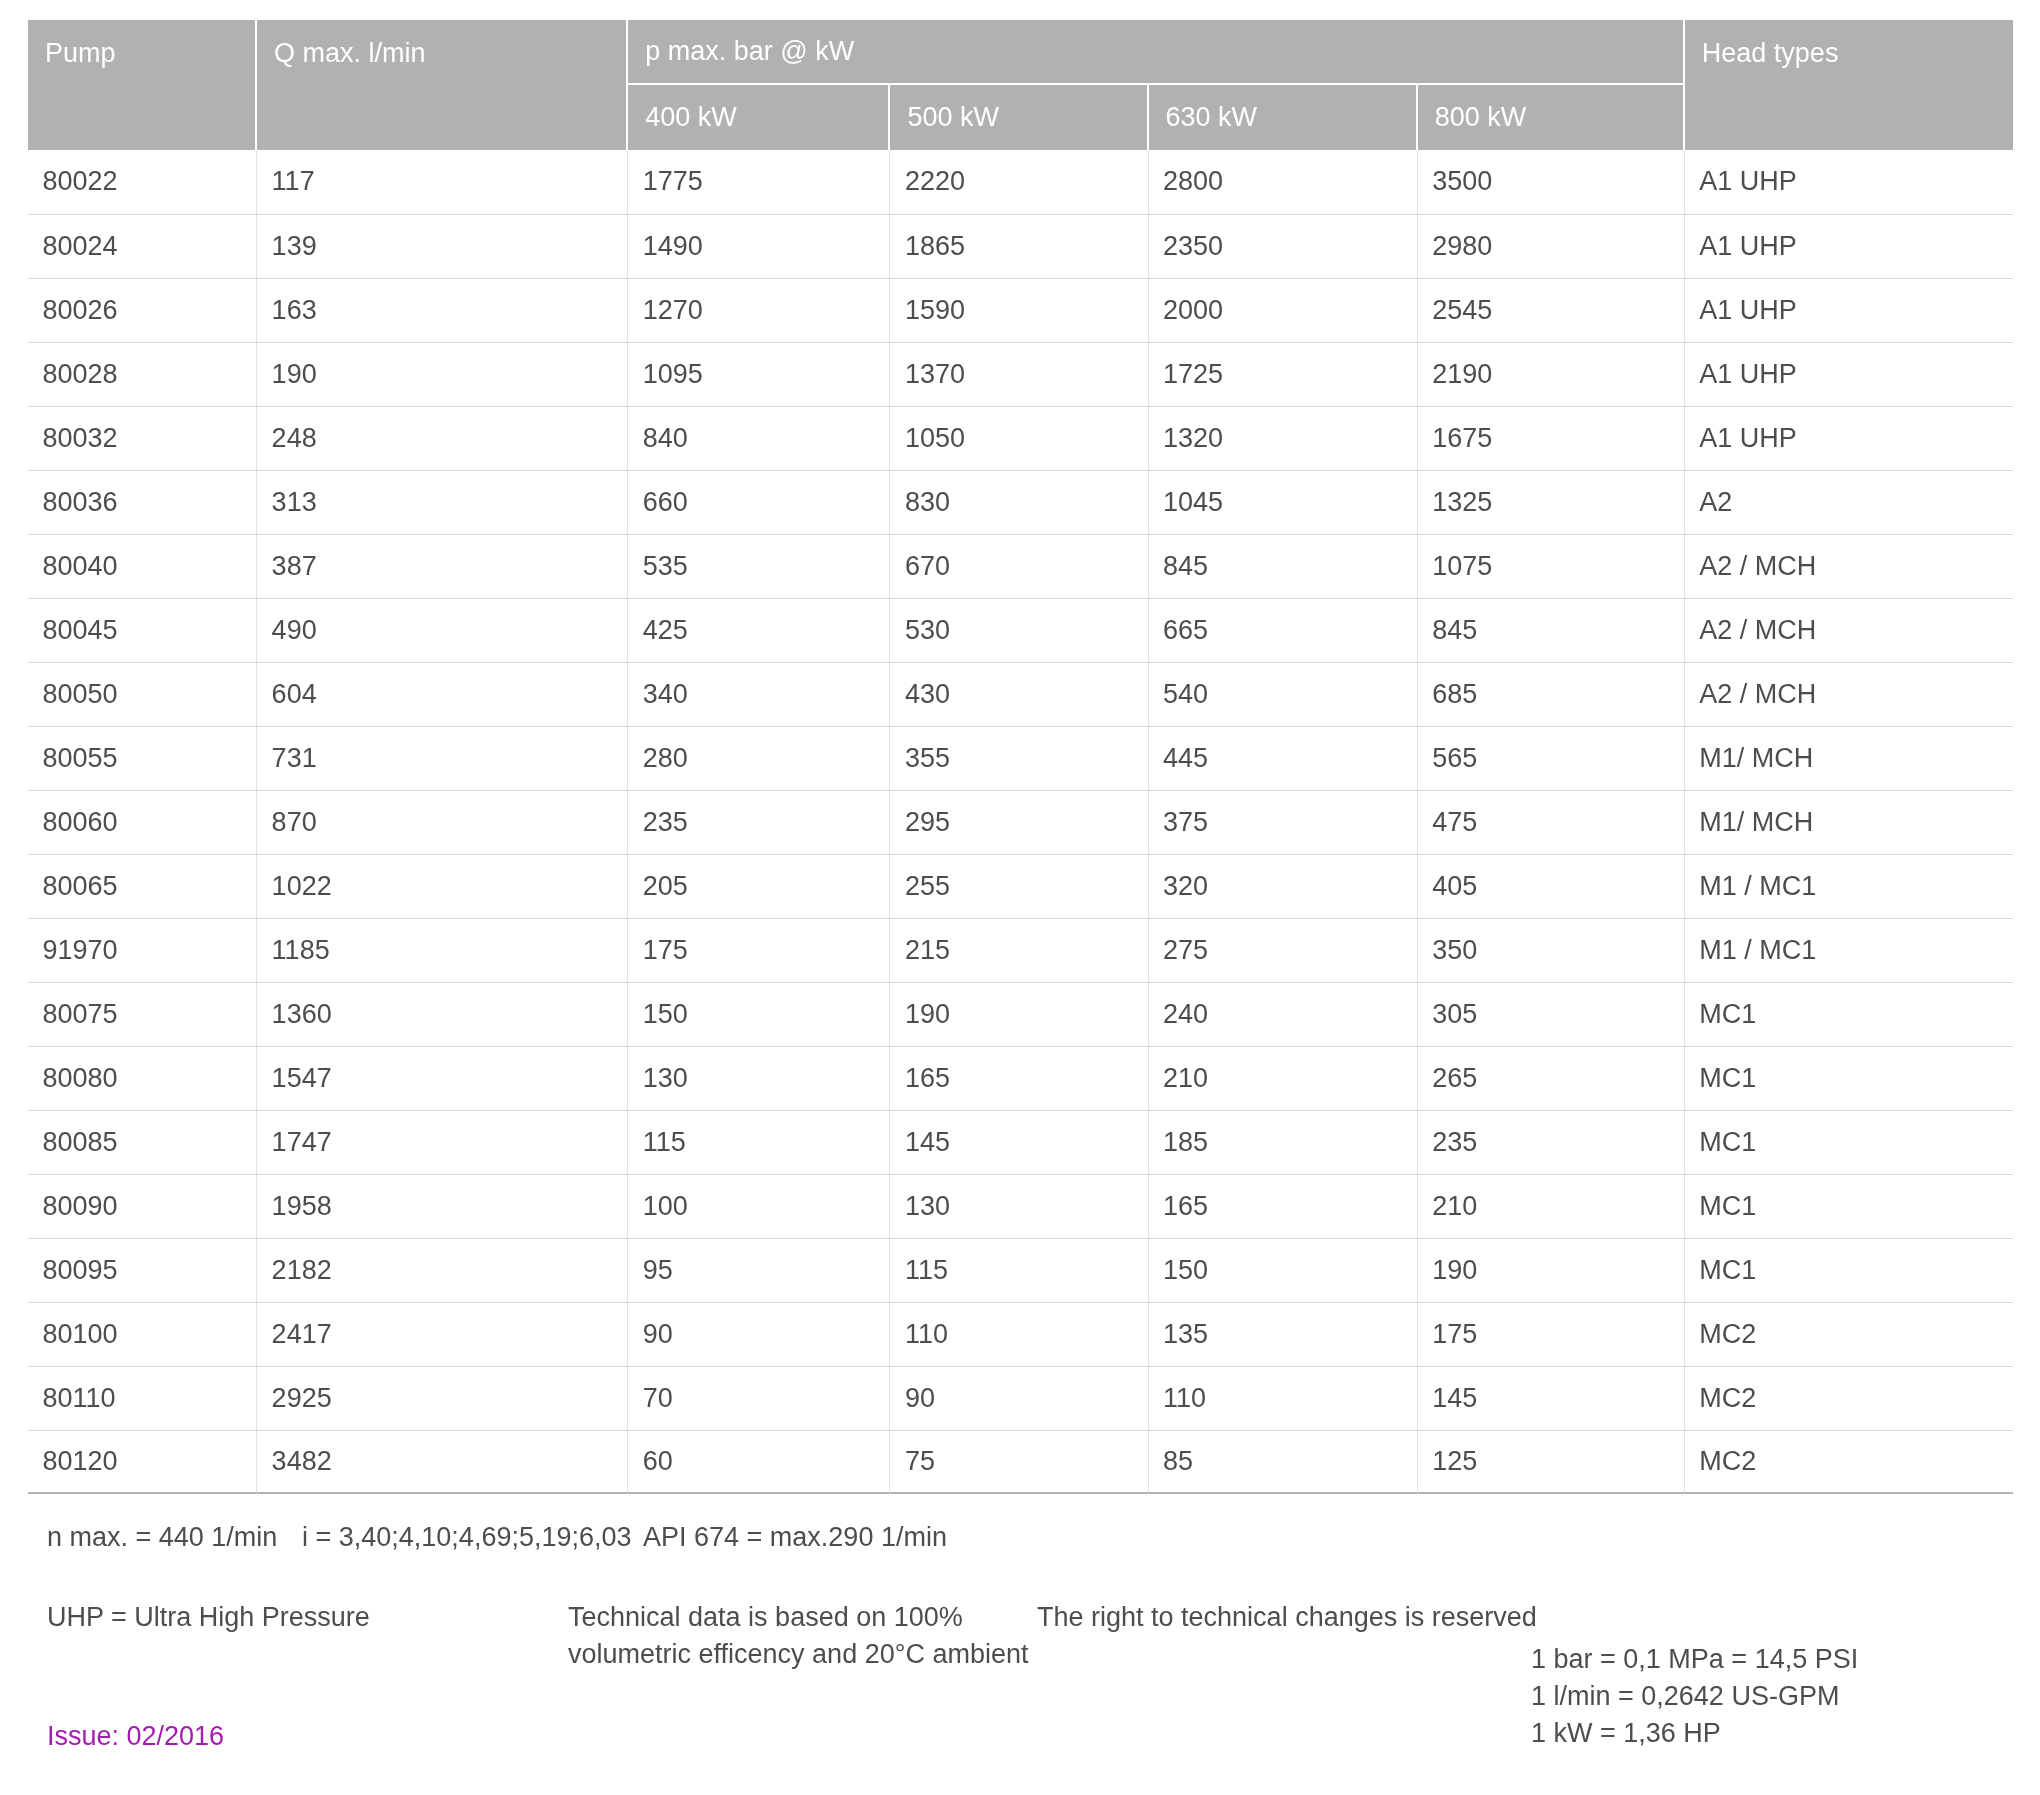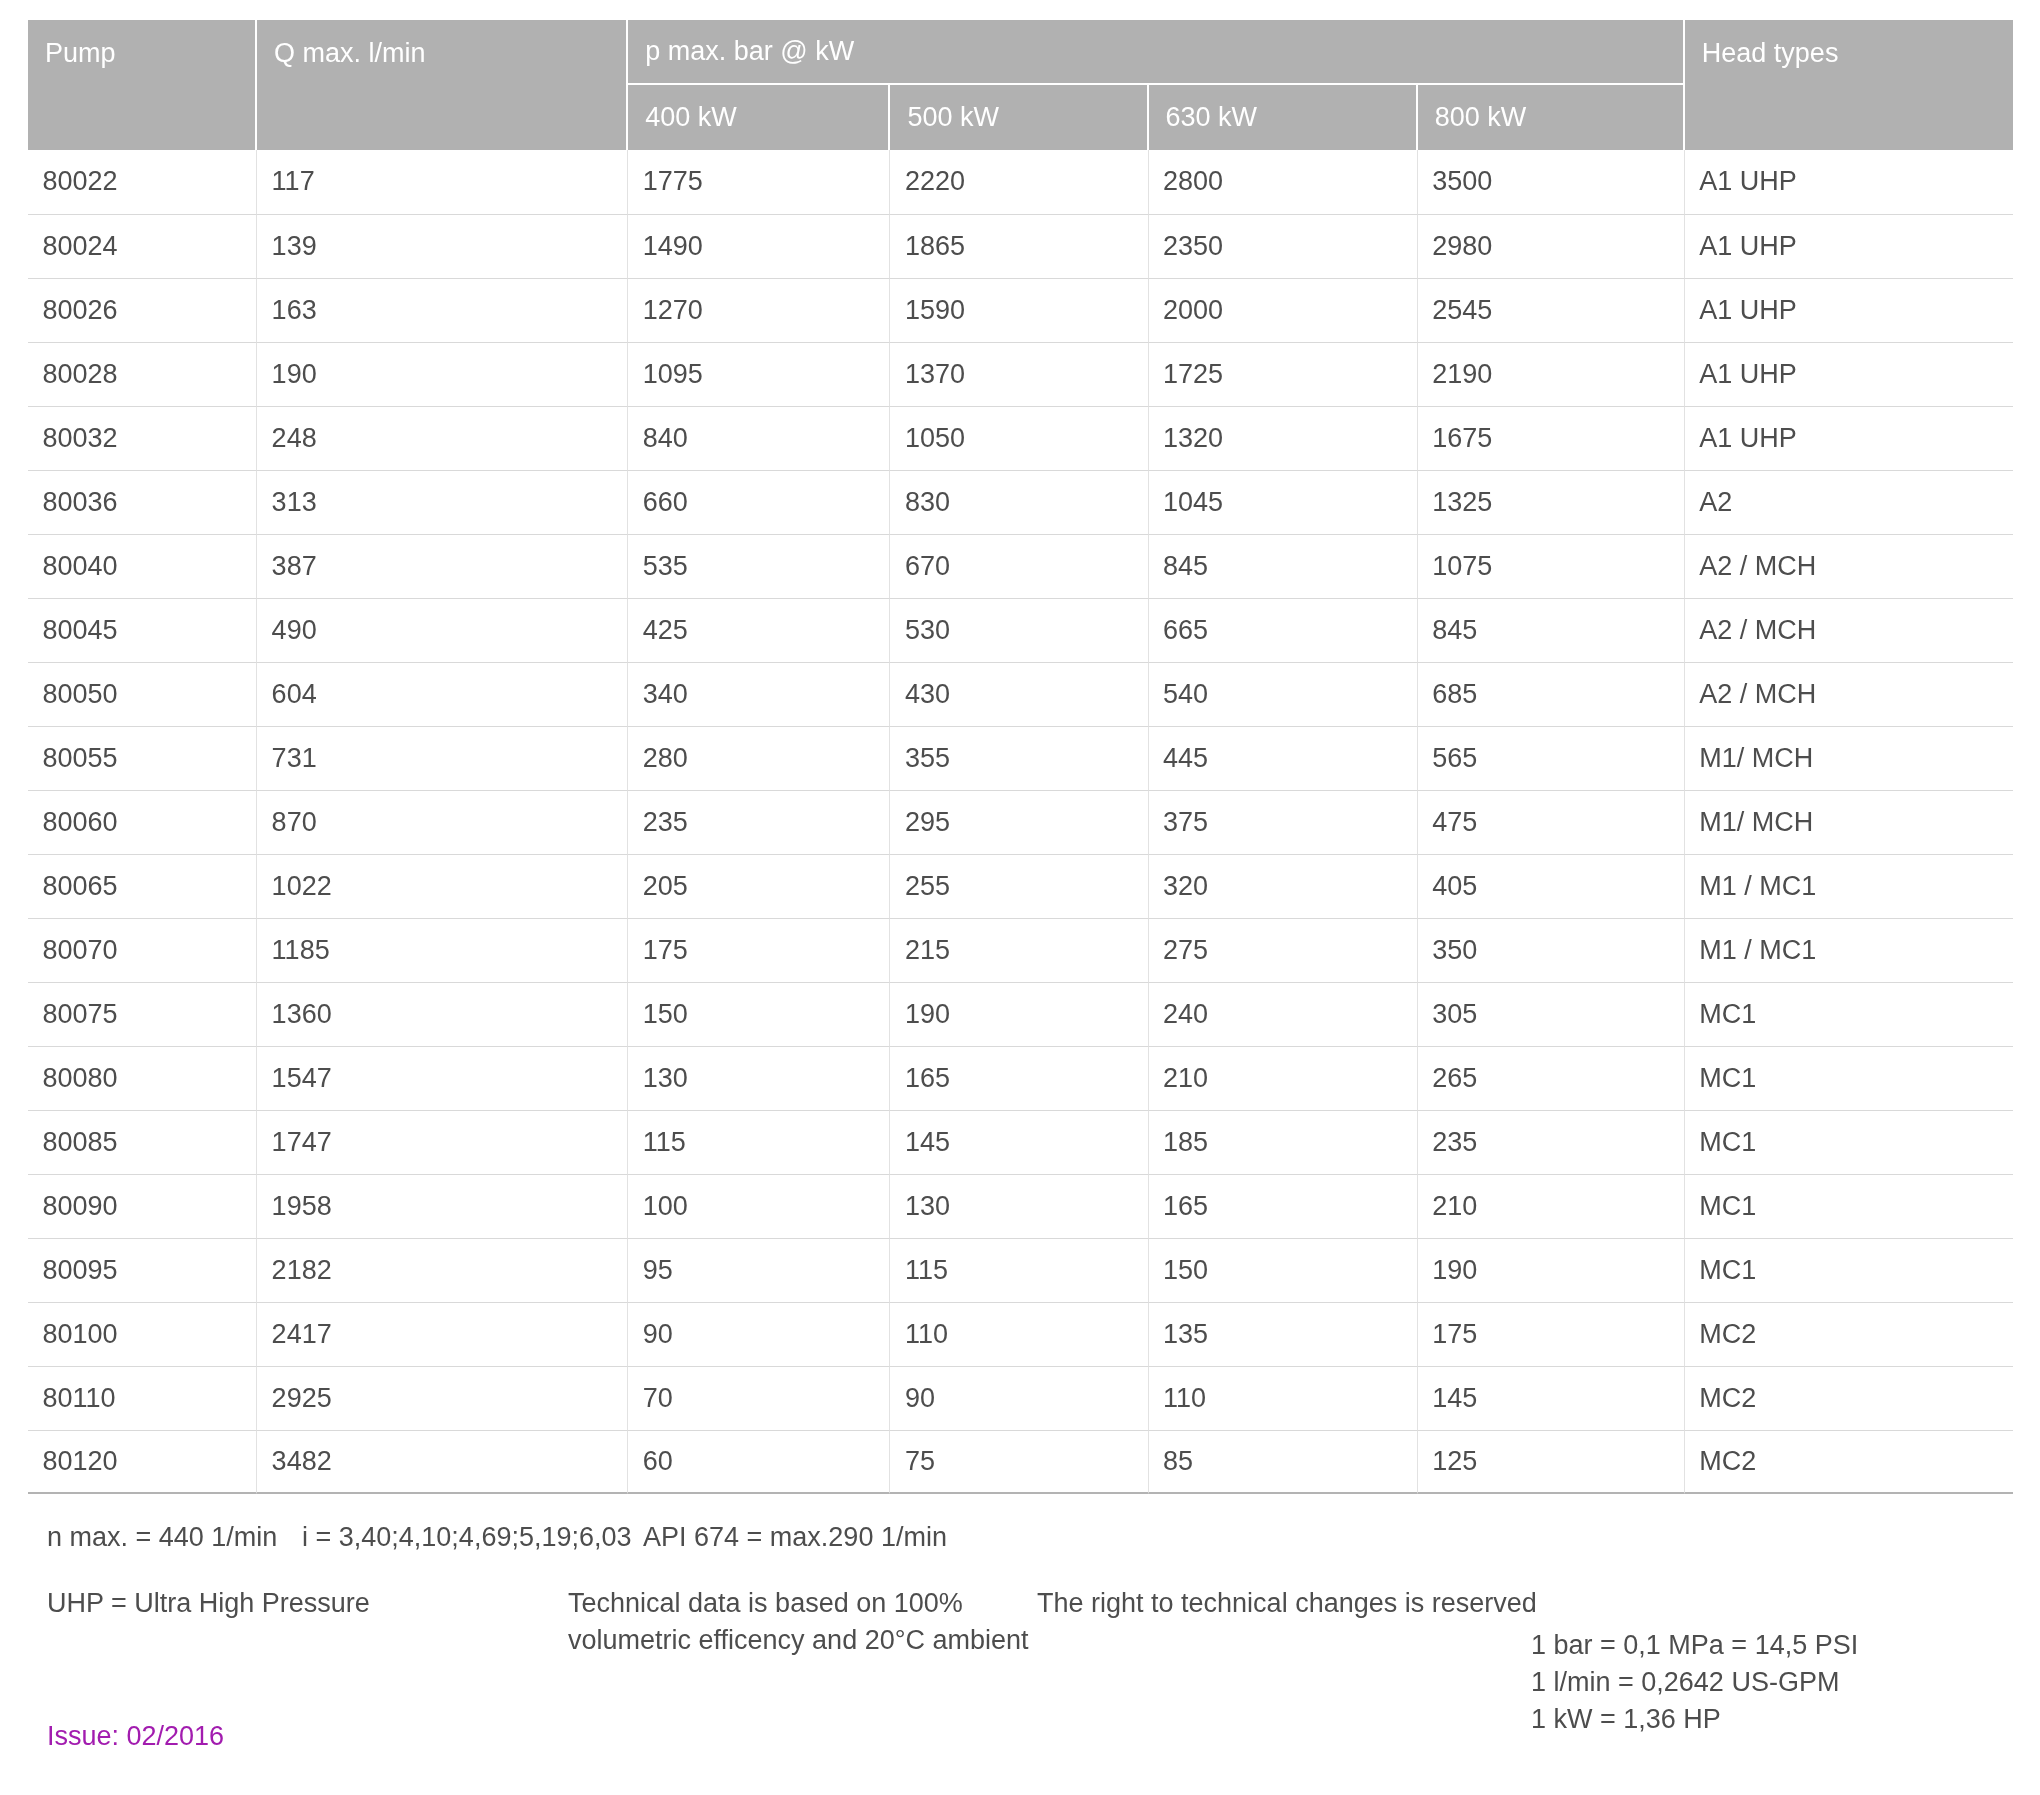--- a/index.html
+++ b/index.html
@@ -76,21 +76,21 @@
   .n3 { left: 615px; }
 
   .footer {
     position: relative;
     margin-top: 27px;
     height: 112px;
     font-size: 27px;
     color: #4d4d4d;
     line-height: 37px;
   }
-  .footer > div { position: absolute; top: 0; white-space: nowrap; }
+  .footer > div { position: absolute; top: 14px; white-space: nowrap; }
   .f-uhp    { left: 19px; }
   .f-tech   { left: 512px; margin-left: 28px; }
   .f-rights { left: 1009px; }
   .f-conv   { left: 1503px; margin-top: 42px; }
 
   .issue {
     margin: 24px 0 0 19px;
     font-size: 27px;
     color: #a21caf;
   }
@@ -239,21 +239,21 @@
       <td>80065</td>
       <td>1022</td>
       <td>205</td>
       <td>255</td>
       <td>320</td>
       <td>405</td>
       <td>M1 / MC1</td>
     </tr>
 
     <tr>
-      <td>80070</td>
+      <td>91970</td>
       <td>1185</td>
       <td>175</td>
       <td>215</td>
       <td>275</td>
       <td>350</td>
       <td>M1 / MC1</td>
     </tr>
 
     <tr>
       <td>80075</td>

